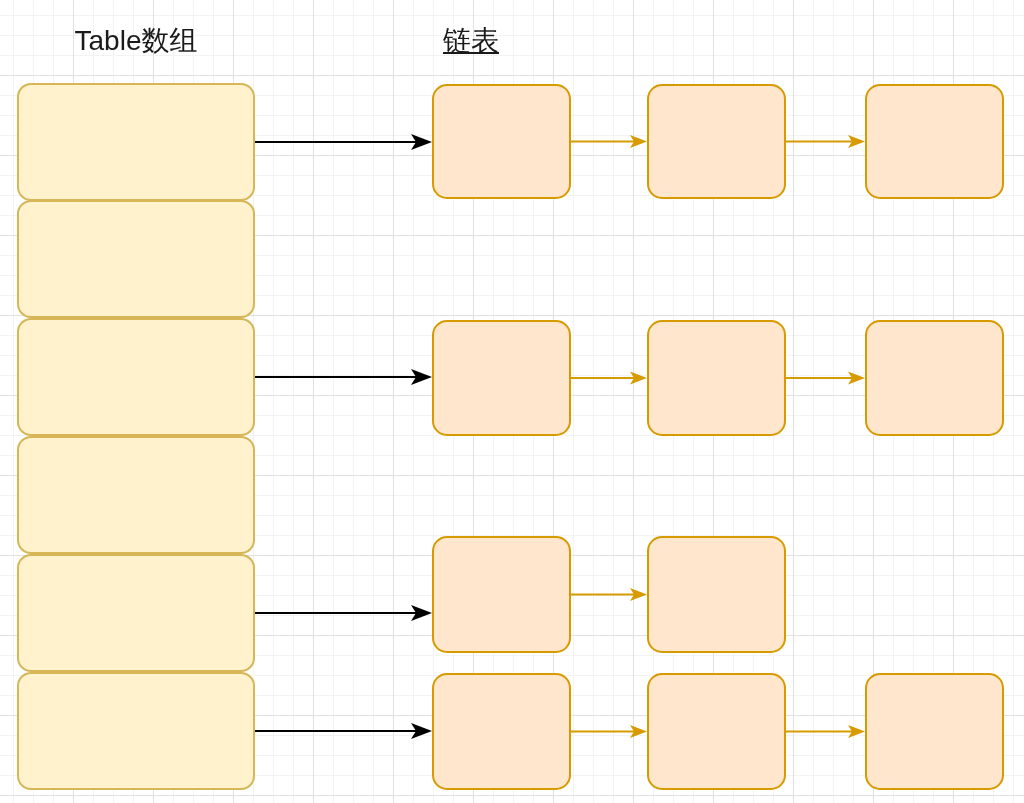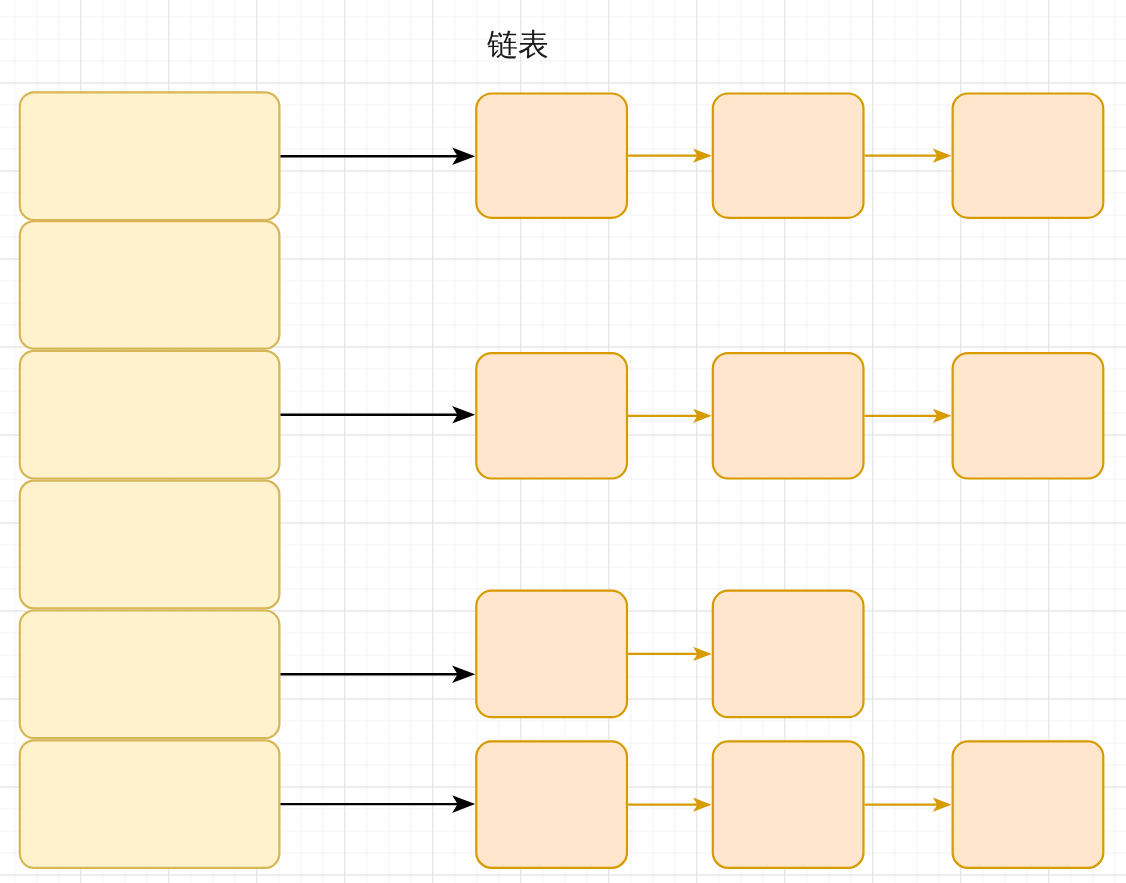--- a/index.html
+++ b/index.html
@@ -24,21 +24,21 @@
     font-size: 28px;
     line-height: 32px;
     color: #1a1a1a;
     white-space: nowrap;
   }
   #title-left {
     left: 17px; top: 25px; width: 238px;
     text-align: center;
   }
   #title-right {
-    left: 443px; top: 25px;
+    left: 443px; top: 25px; text-decoration: underline;
   }
   .slot {
     position: absolute;
     left: 17px; width: 238px; height: 118px;
     box-sizing: border-box;
     background: #FFF2CC;
     border: 2px solid #D6B656;
     border-radius: 14px;
   }
   .node {
@@ -53,20 +53,21 @@
     position: absolute;
     left: 0; top: 0;
     width: 1024px; height: 803px;
     pointer-events: none;
   }
 </style>
 </head>
 <body>
 
 <div id="canvas">
+  <div class="title" id="title-left">Table数组</div>
   <div class="title" id="title-right">链表</div>
   <div id="shapes">
       <div class="slot" style="top: 83px; background: rgb(255, 242, 204); border-color: rgb(214, 182, 86);"></div>
       <div class="slot" style="top: 200px; background: rgb(255, 242, 204); border-color: rgb(214, 182, 86);"></div>
       <div class="slot" style="top: 318px; background: rgb(255, 242, 204); border-color: rgb(214, 182, 86);"></div>
       <div class="slot" style="top: 436px; background: rgb(255, 242, 204); border-color: rgb(214, 182, 86);"></div>
       <div class="slot" style="top: 554px; background: rgb(255, 242, 204); border-color: rgb(214, 182, 86);"></div>
       <div class="slot" style="top: 672px; background: rgb(255, 242, 204); border-color: rgb(214, 182, 86);"></div>
       <div class="node" style="left: 432px; top: 84px; height: 115px; background: rgb(255, 230, 204); border-color: rgb(215, 155, 0);"></div>
       <div class="node" style="left: 647px; top: 84px; height: 115px; background: rgb(255, 230, 204); border-color: rgb(215, 155, 0);"></div>

